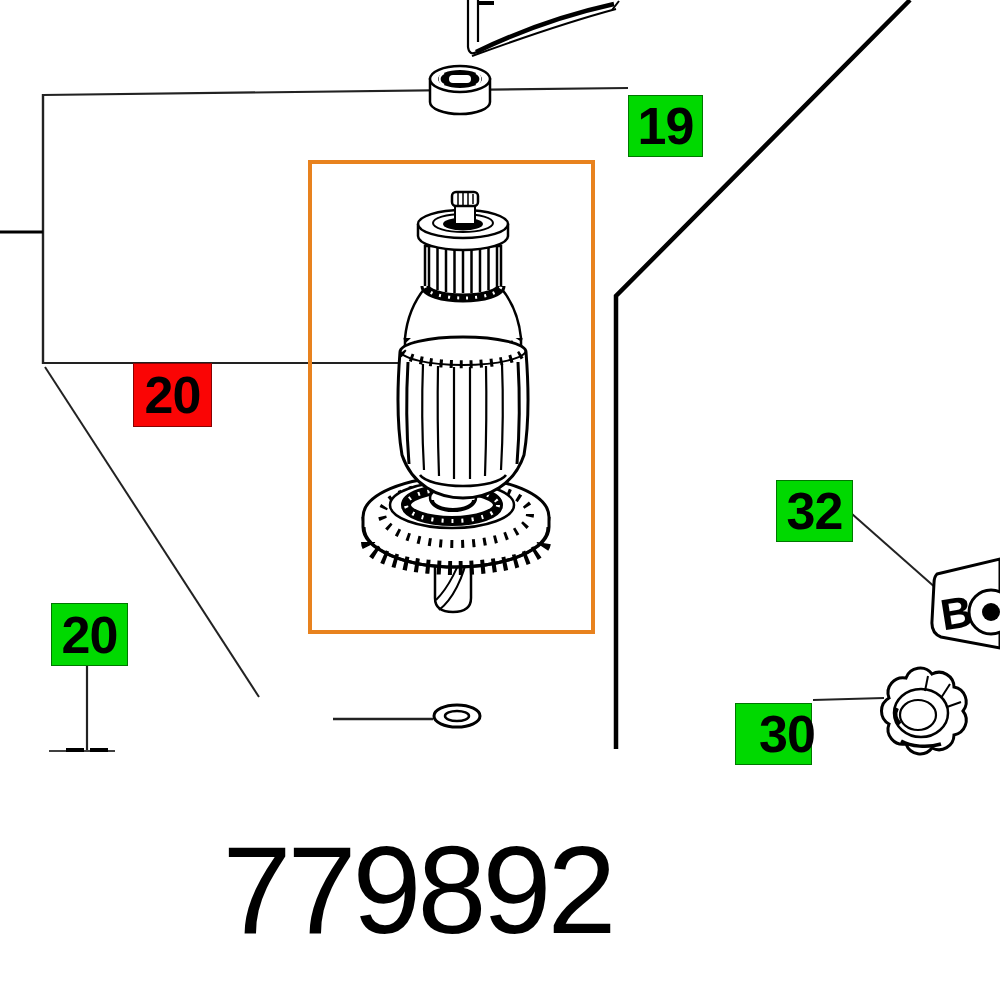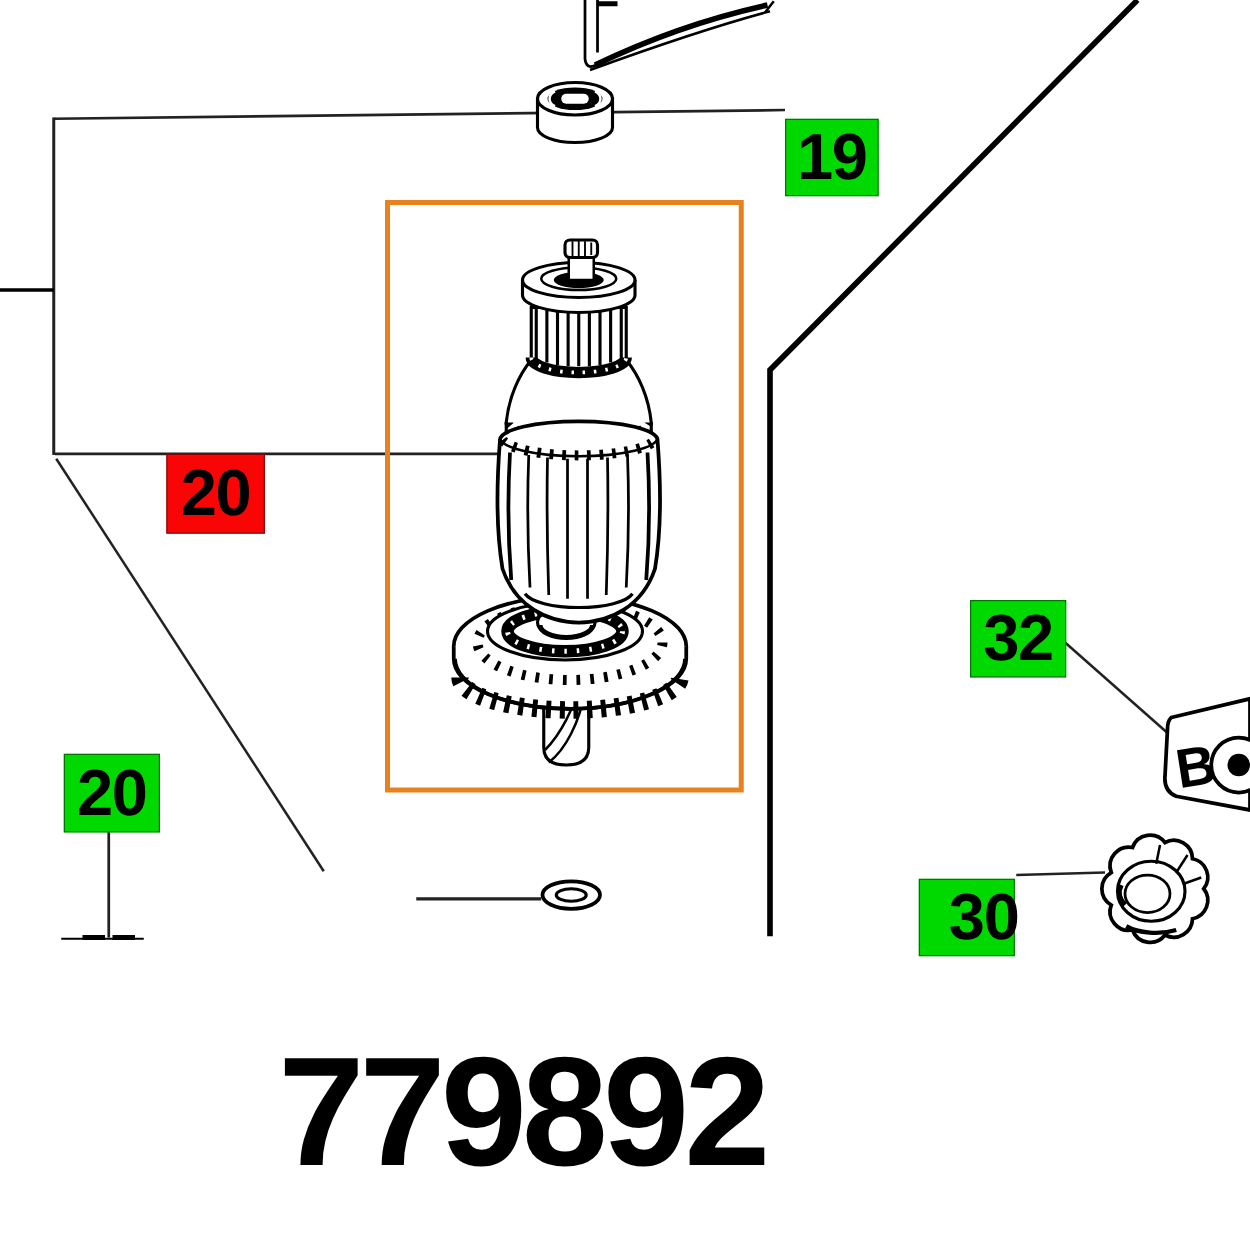--- a/index.html
+++ b/index.html
@@ -11,21 +11,21 @@
   .callout{
     position:absolute;display:flex;align-items:center;justify-content:center;
     font-weight:700;font-size:52px;color:#000;letter-spacing:-1px;
     border:1px solid rgba(0,0,0,.45);box-sizing:border-box;line-height:1;
     cursor:pointer;user-select:none;margin-top:35px;
   }
   .callout.green{background:var(--callout-green,#00d900);}
   .callout.red{background:var(--callout-red,#fa0505);}
   #part-number{
     position:absolute;left:0;top:828px;width:835px;text-align:center;
-    font-weight:700;font-size:124px;letter-spacing:-4px;color:#000;line-height:1;
+    font-weight:400;font-size:124px;letter-spacing:-4px;color:#000;line-height:1;
   }
   svg .ln{stroke:#222;fill:none;}
   svg .blk{stroke:#000;fill:none;}
   svg .wfill{fill:#fff;stroke:#000;}
 </style>
 </head>
 <body>
 
 <div id="stage">
 

